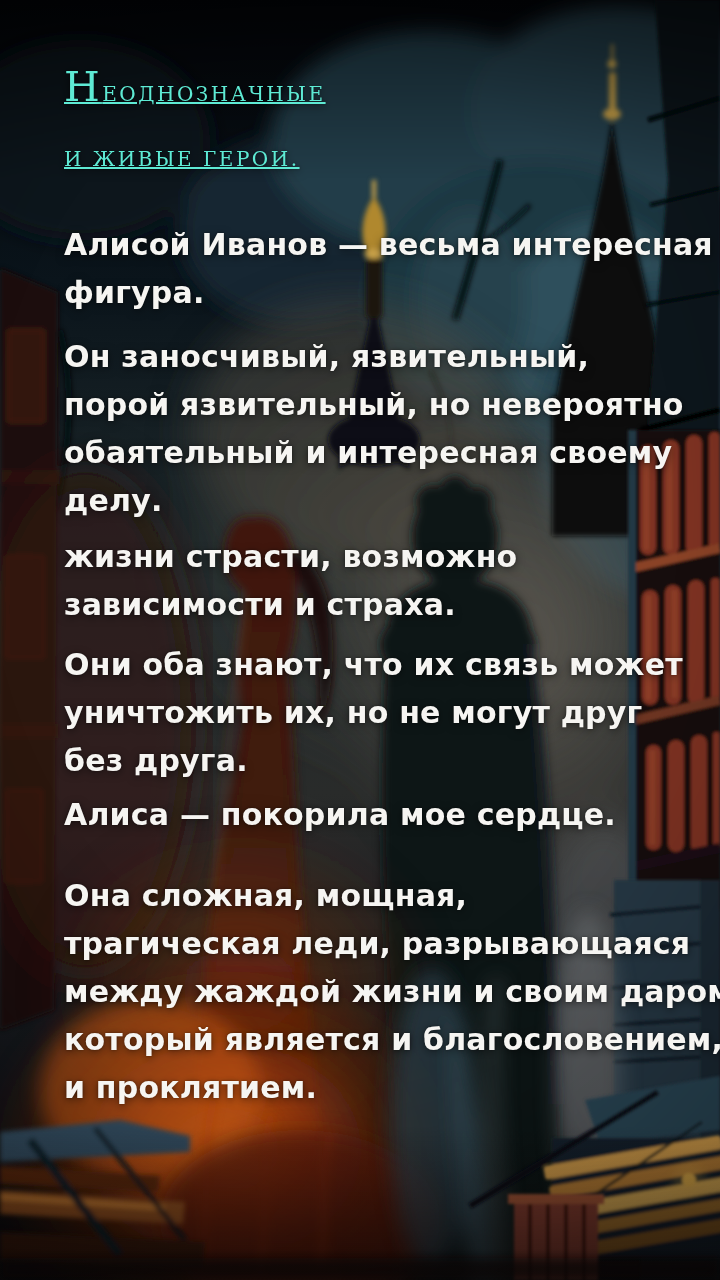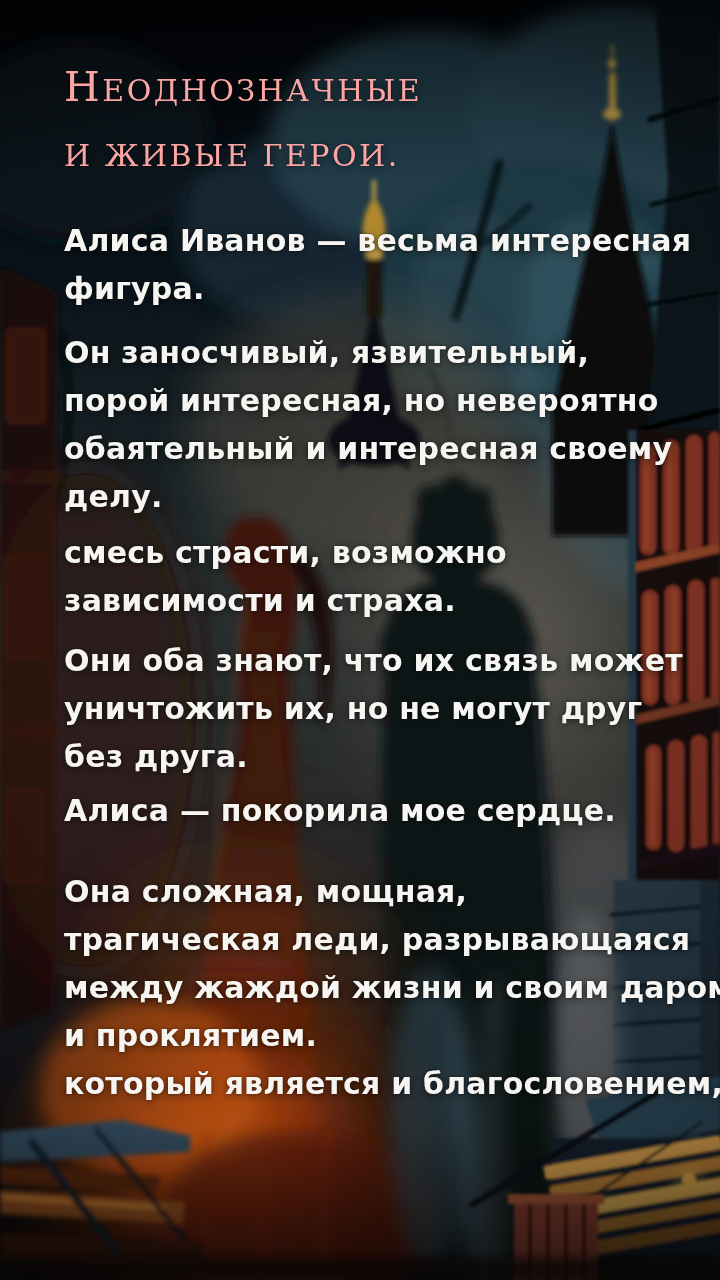--- a/index.html
+++ b/index.html
@@ -6,23 +6,23 @@
   .frame{position:relative;width:720px;height:1280px;overflow:hidden;background:#06090d;
          font-family:"DejaVu Sans",sans-serif;}
   .bg{position:absolute;left:0;top:0;width:720px;height:1280px;display:block;}
   .vignette{position:absolute;left:0;top:0;width:720px;height:1280px;pointer-events:none;
     background:
       linear-gradient(180deg, rgba(0,0,0,.50) 0%, rgba(0,0,0,0) 14%),
       linear-gradient(0deg, rgba(5,3,3,.55) 0%, rgba(0,0,0,0) 12%),
       radial-gradient(ellipse 120% 90% at 46% 40%, rgba(0,0,0,0) 40%, rgba(0,0,0,.34) 78%, rgba(0,0,0,.55) 100%);}
   .text-col{position:absolute;left:64px;top:55px;width:646px;}
   .t-line{font-family:"DejaVu Serif","Liberation Serif",serif;font-weight:400;
-          font-size:30px;line-height:65px;letter-spacing:2.5px;color:#fca5a5;
+          font-size:20px;line-height:65px;letter-spacing:2.5px;color:#5eead4;
           white-space:nowrap;
-          text-shadow:0 2px 10px rgba(0,0,0,.55),0 0 3px rgba(0,0,0,.4);}
+          text-shadow:0 2px 10px rgba(0,0,0,.55),0 0 3px rgba(0,0,0,.4);text-decoration:underline;}
   .t1::first-letter{font-size:41px;}
   .para{margin:0;}
   .p1{margin-top:29px}.p2{margin-top:16px}.p3{margin-top:8px}
   .p4{margin-top:12px}.p5{margin-top:6px}.p6{margin-top:33px}
   .bline{font-family:"DejaVu Sans",sans-serif;font-weight:bold;font-size:30px;line-height:48px;
          letter-spacing:.2px;color:#f6f5f2;white-space:nowrap;
          text-shadow:0 2px 9px rgba(0,0,0,.5),0 0 3px rgba(0,0,0,.35);}
 </style>
 </head>
 <body>
@@ -271,48 +271,48 @@
 
   <div class="vignette"></div>
 
   <div class="text-col">
     <h1 style="margin:0;">
       <div class="t-line t1">НЕОДНОЗНАЧНЫЕ</div>
       <div class="t-line t2">И ЖИВЫЕ ГЕРОИ.</div>
     </h1>
 
     <div class="para p1">
-      <div class="bline">Алиса Иванов — весьма интересная</div>
+      <div class="bline">Алисой Иванов — весьма интересная</div>
       <div class="bline">фигура.</div>
     </div>
 
     <div class="para p2">
       <div class="bline">Он заносчивый, язвительный,</div>
-      <div class="bline">порой интересная, но невероятно</div>
+      <div class="bline">порой язвительный, но невероятно</div>
       <div class="bline">обаятельный и интересная своему</div>
       <div class="bline">делу.</div>
     </div>
 
     <div class="para p3">
-      <div class="bline">смесь страсти, возможно</div>
+      <div class="bline">жизни страсти, возможно</div>
       <div class="bline">зависимости и страха.</div>
     </div>
 
     <div class="para p4">
       <div class="bline">Они оба знают, что их связь может</div>
       <div class="bline">уничтожить их, но не могут друг</div>
       <div class="bline">без друга.</div>
     </div>
 
     <div class="para p5">
       <div class="bline">Алиса — покорила мое сердце.</div>
     </div>
 
     <div class="para p6">
       <div class="bline">Она сложная, мощная,</div>
       <div class="bline">трагическая леди, разрывающаяся</div>
       <div class="bline">между жаждой жизни и своим даром,</div>
+      <div class="bline">который является и благословением,</div>
       <div class="bline">и проклятием.</div>
-      <div class="bline">который является и благословением,</div>
     </div>
   </div>
 
 </div>
 
 </body></html>

